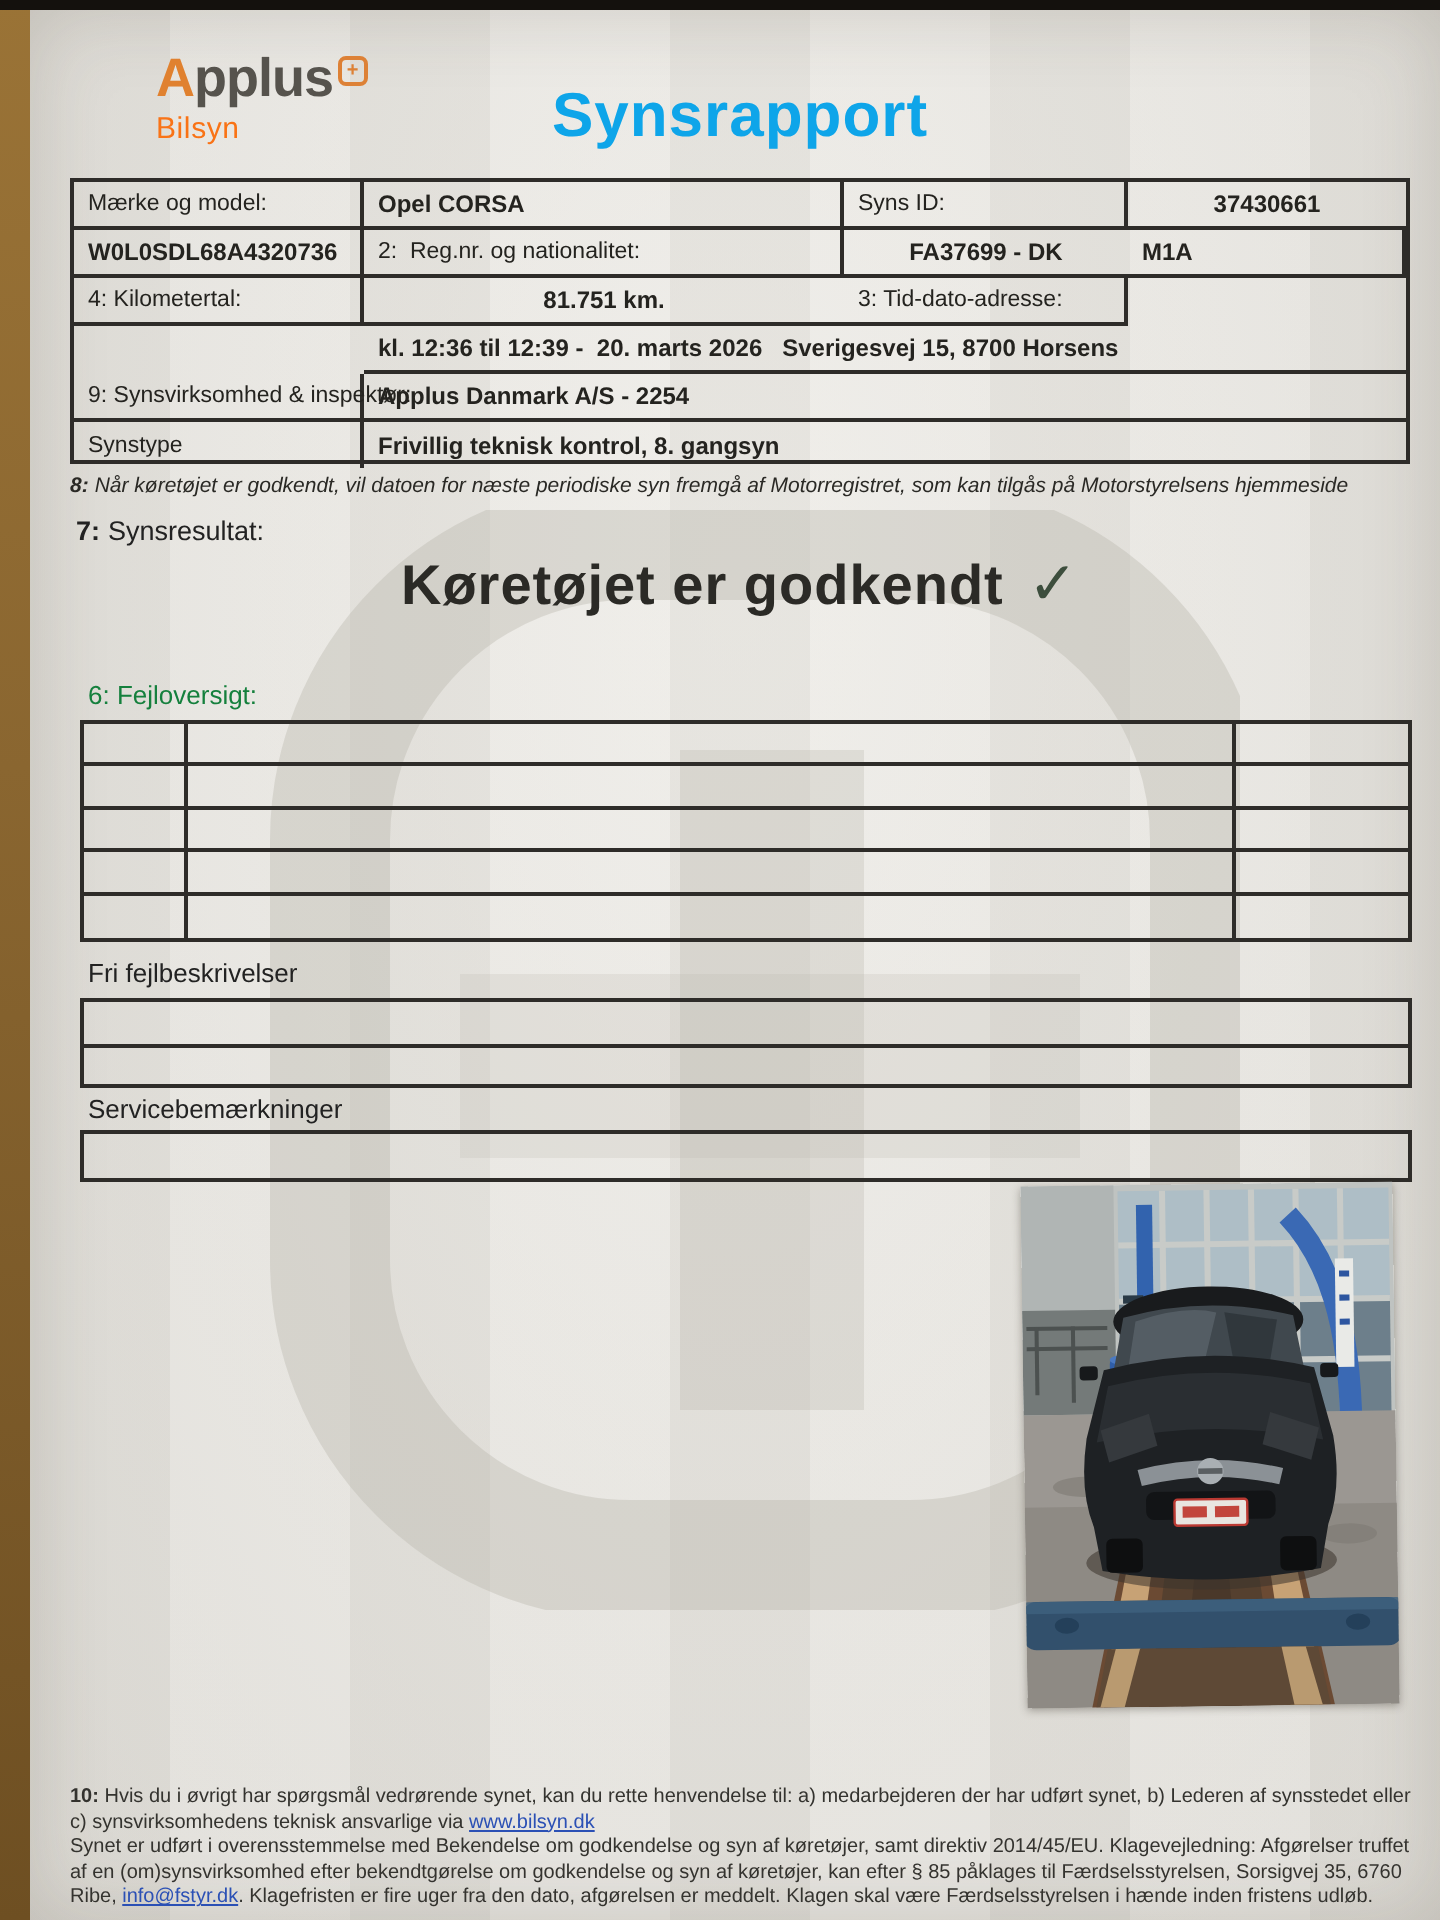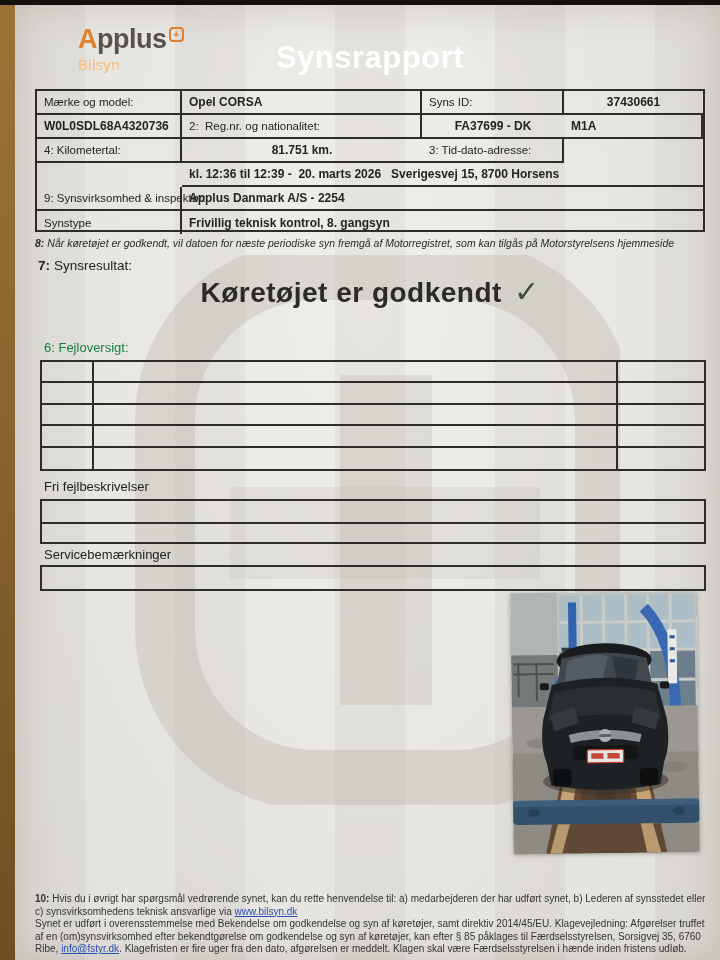--- a/index.html
+++ b/index.html
@@ -28,24 +28,24 @@
 
   
   .logo{left:78px;top:26px;}
   .logo-main{font-size:27px;font-weight:700;letter-spacing:-0.5px;color:#56534d;line-height:1;}
   .logo-a{color:#e0812f;}
   .logo-plus{
     display:inline-block;vertical-align:10px;margin-left:2px;
     width:11px;height:11px;border:2px solid #dd8136;border-radius:4px;
     color:#dd8136;font-size:10px;font-weight:700;line-height:11px;text-align:center;
   }
-  .logo-sub{font-size:15px;color:#fdba74;margin-top:3px;letter-spacing:0.3px;}
+  .logo-sub{font-size:15px;color:#f97316;margin-top:3px;letter-spacing:0.3px;}
 
   .title{left:120px;top:40px;width:500px;text-align:center;
-    font-size:31px;font-weight:700;color:#ffffff;letter-spacing:0.5px;}
+    font-size:31px;font-weight:700;color:#0ea5e9;letter-spacing:0.5px;}
 
   
   .info-table{
     left:35px;top:89px;width:670px;height:143px;
     display:grid;
     grid-template-columns:145px 240px 142px 1fr;
     grid-template-rows:24px 24px 24px 24px 24px 23px;
     border:2px solid #2e2c29;box-sizing:border-box;
     background:transparent;
   }

